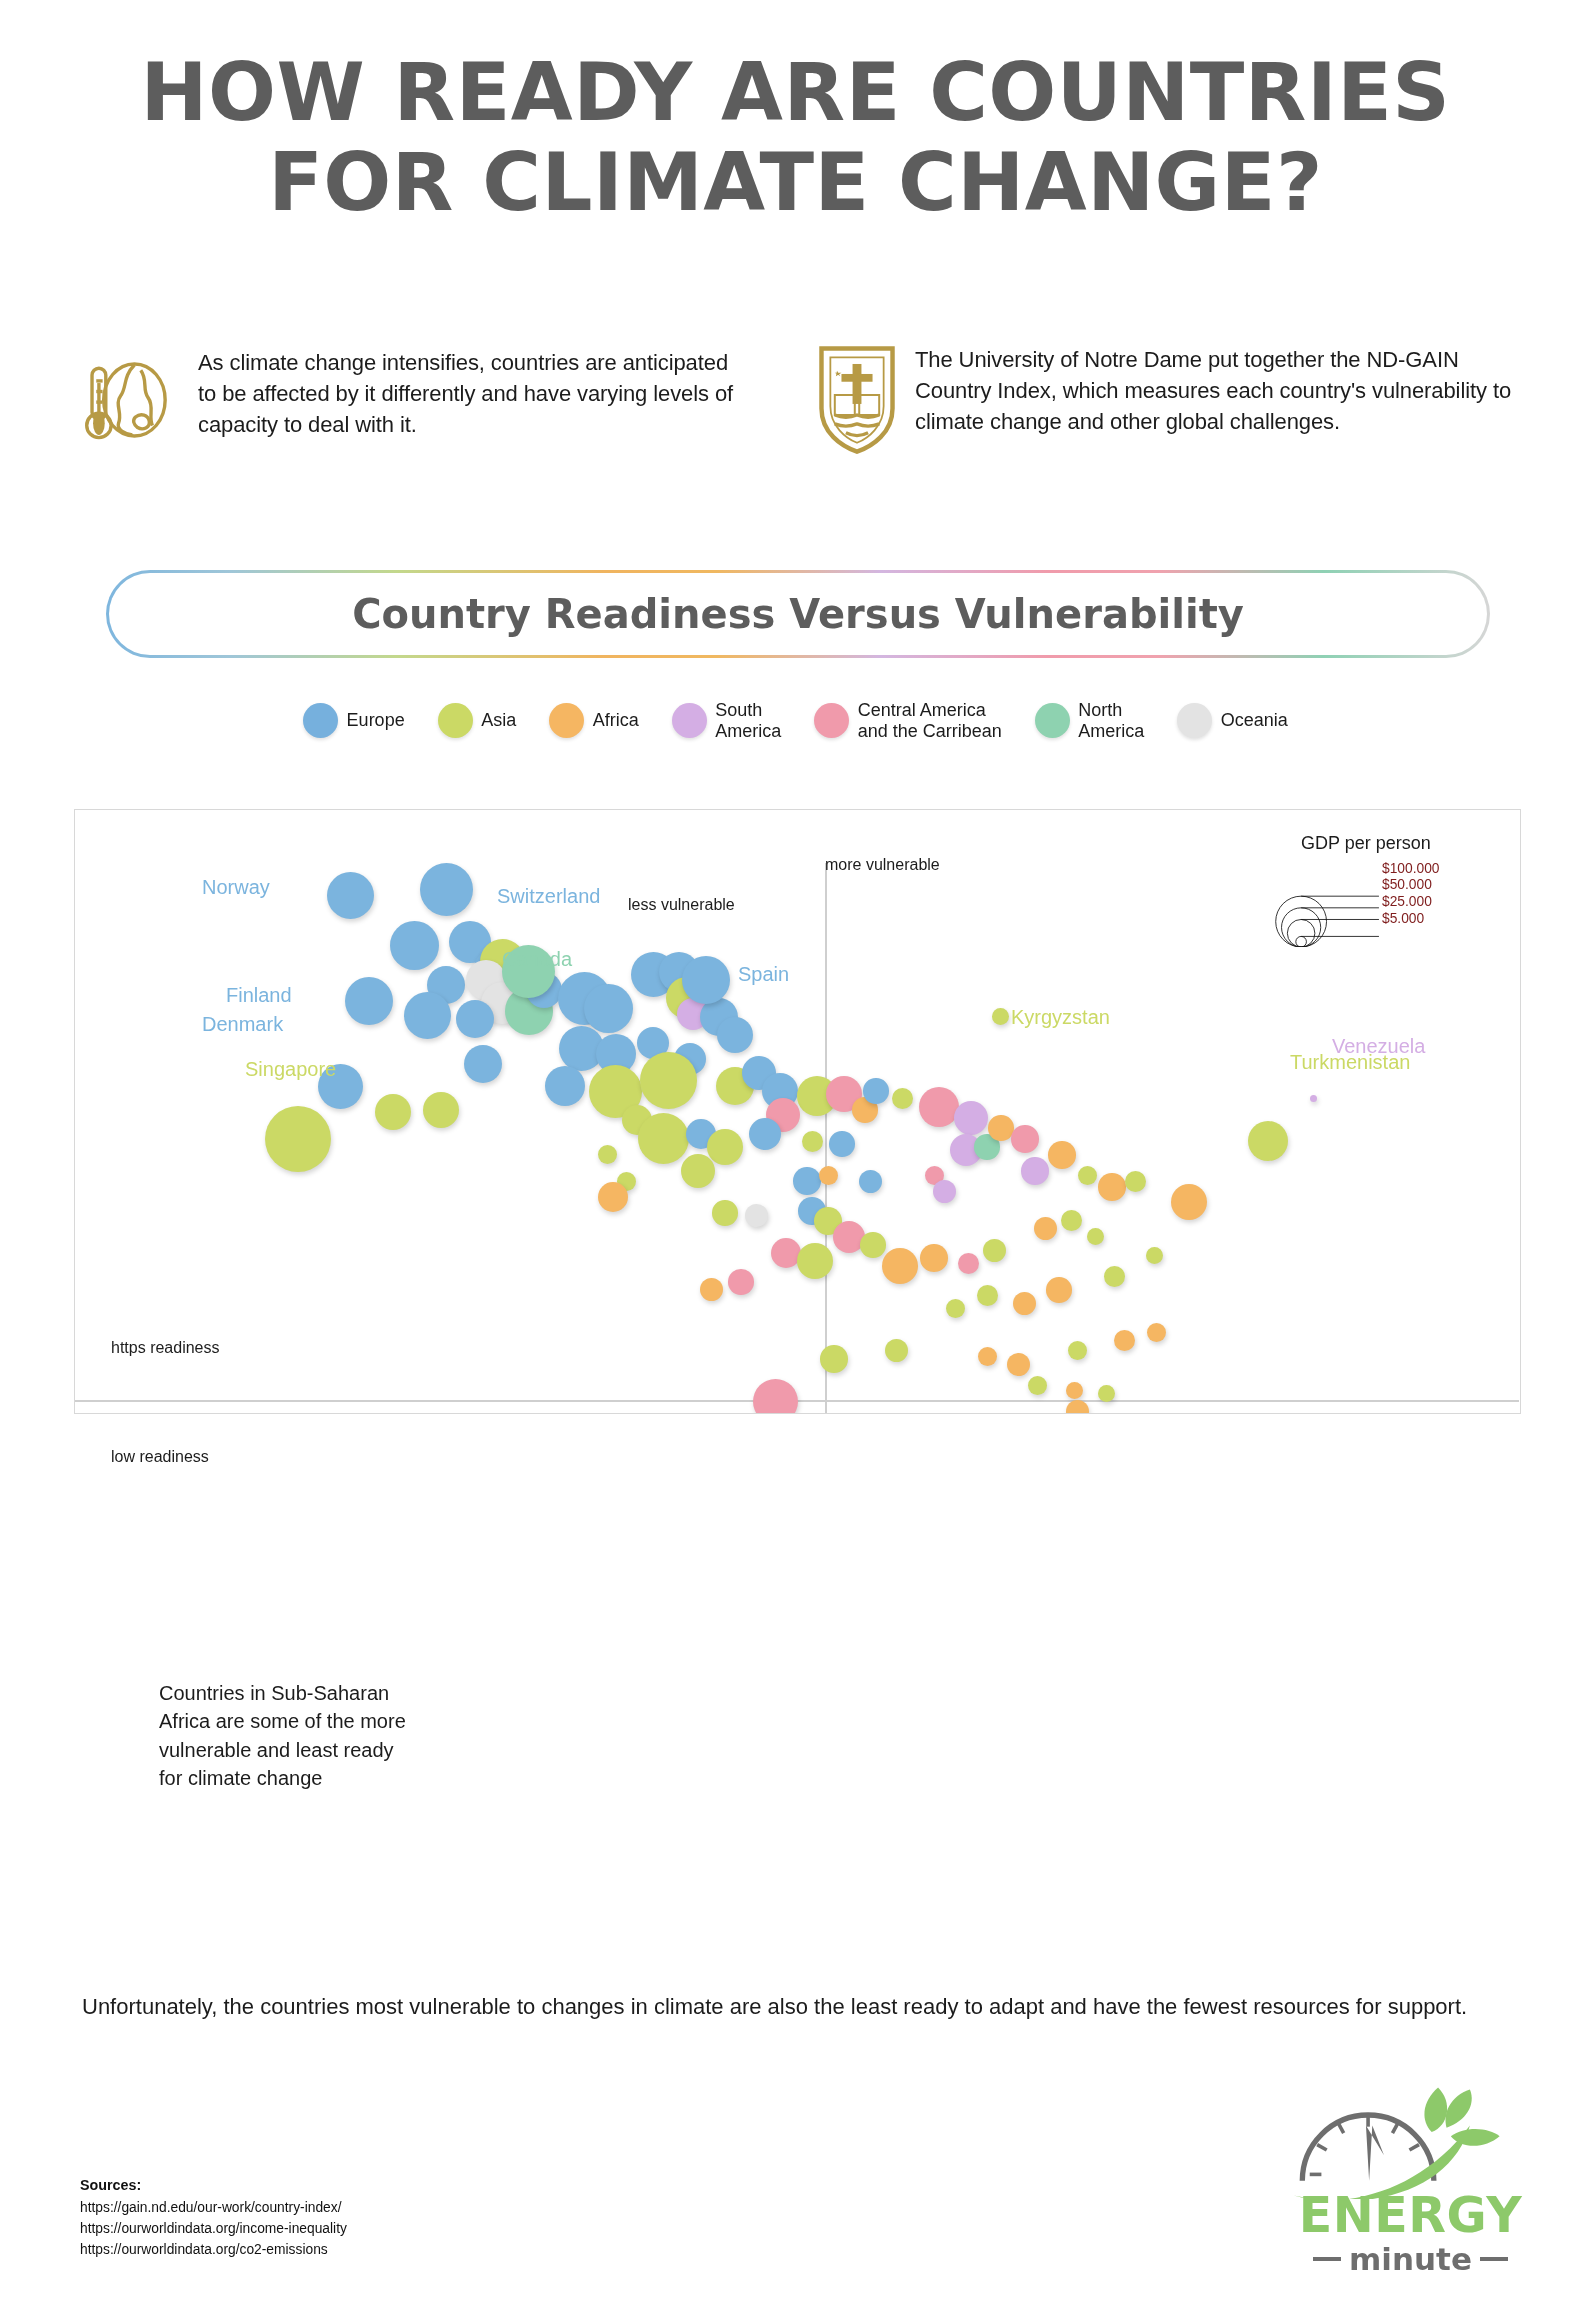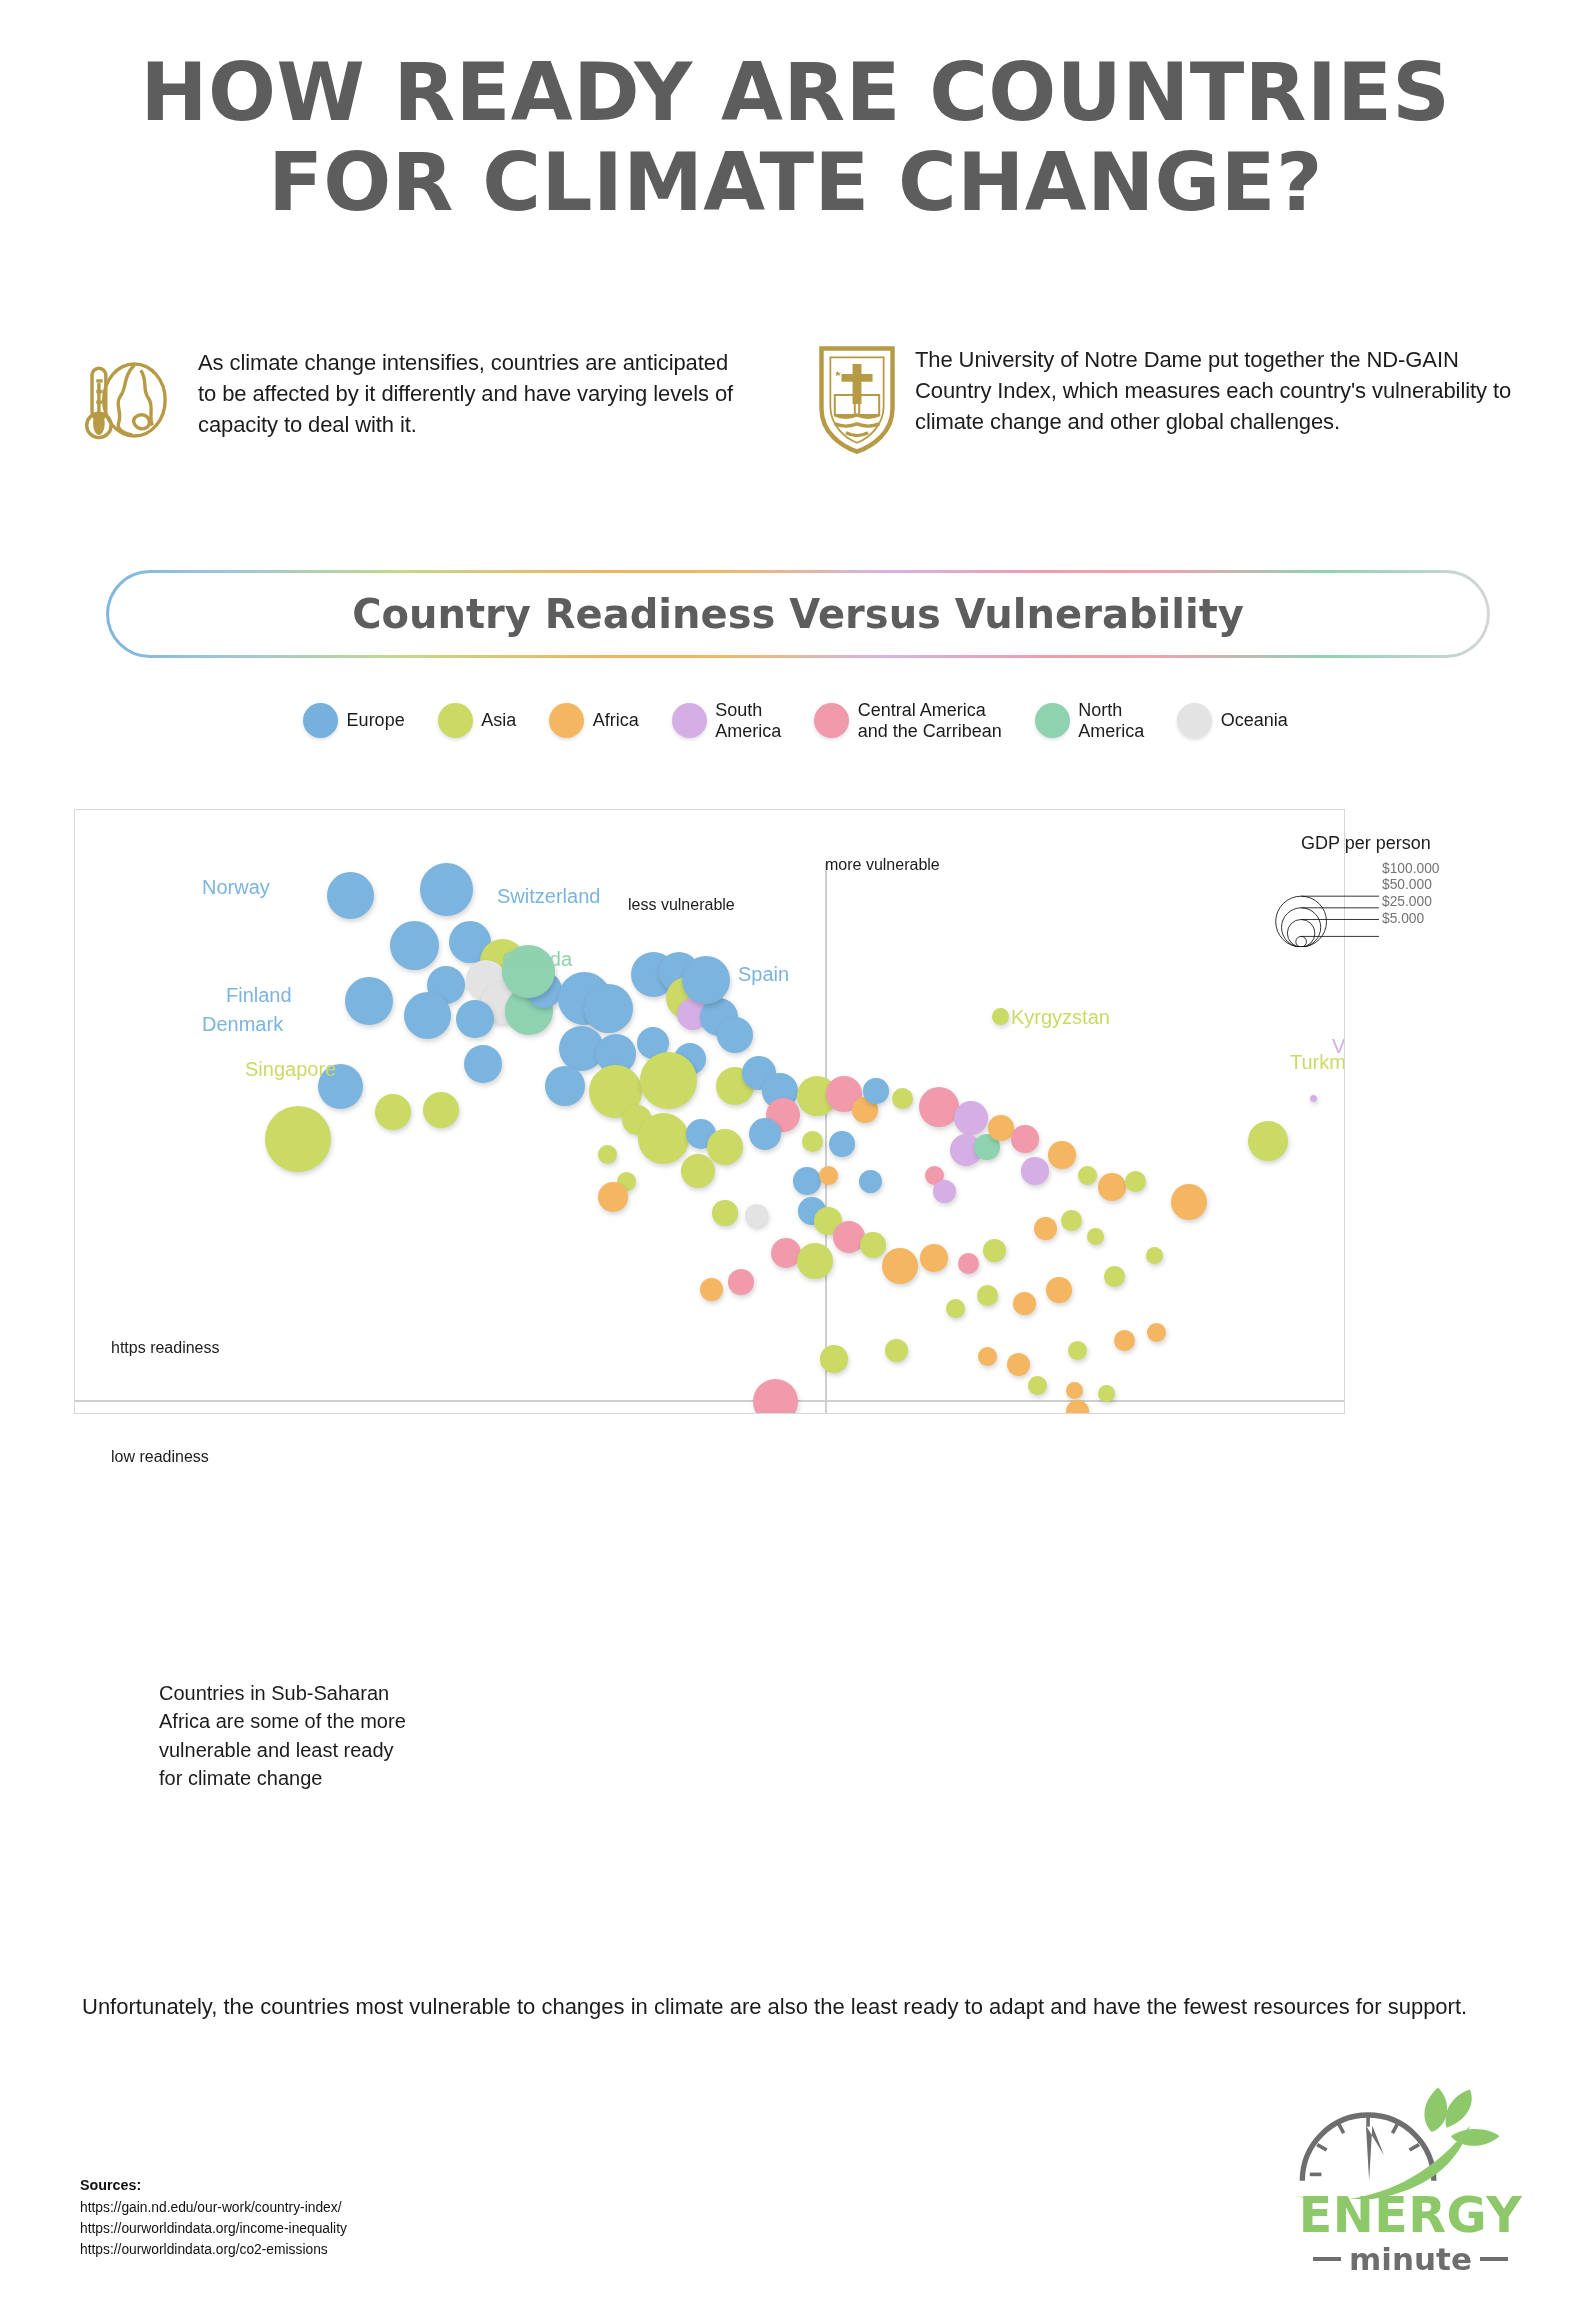--- a/index.html
+++ b/index.html
@@ -61,21 +61,21 @@
     box-shadow: 0 2.1px 3.7px rgba(0,0,0,0.12);
   }
   .legend-label {
     font-size: 18px; line-height: 1.14; color: #1c1c1c;
     font-family: "Liberation Sans", sans-serif; white-space: pre-line;
   }
 
   
   .chart-frame {
     position: absolute; left: 74px; top: 809px;
-    width: 1271px; height: 605px;
+    width: 1447px; height: 605px;
     border: 1.6px solid #d8d8d8; background: #fff;
   }
   .chart-inner { position: absolute; inset: 0; overflow: hidden; }
 
   .vdiv { position: absolute; left: 750px; top: 53px; width: 1.6px; height: 552px; background: #cfcfcf; }
   .hdiv { position: absolute; left: 0px; top: 590px; width: 1444px; height: 1.6px; background: #cfcfcf; }
 
   .axis-label {
     position: absolute; font-size: 16px; color: #1c1c1c;
     font-family: "Liberation Sans", sans-serif; white-space: nowrap;
@@ -91,21 +91,21 @@
     font-family: "Liberation Sans", sans-serif; white-space: pre-line;
   }
 
   
   .gdp-legend { position: absolute; left: 1273px; top: 833px; width: 212px; height: 117px; }
   .gdp-title {
     position: absolute; left: 28px; top: 0px; font-size: 18px;
     color: #1c1c1c; font-family: "Liberation Sans", sans-serif;
   }
   .gdp-rows { position: absolute; left: 109px; top: 27.6px; }
-  .gdp-row { font-size: 13.8px; line-height: 1.22; color: #737373; font-family: "Liberation Sans", sans-serif; }
+  .gdp-row { font-size: 13.8px; line-height: 1.22; color: #7f1d1d; font-family: "Liberation Sans", sans-serif; }
 
   
   .bubble {
     position: absolute; border-radius: 50%;
     box-shadow: 1.1px 2.7px 4.8px rgba(0,0,0,0.17);
   }
   .pt-label {
     position: absolute; font-size: 20px; line-height: 1.12;
     font-family: "Liberation Sans", sans-serif; white-space: pre-line;
   }

